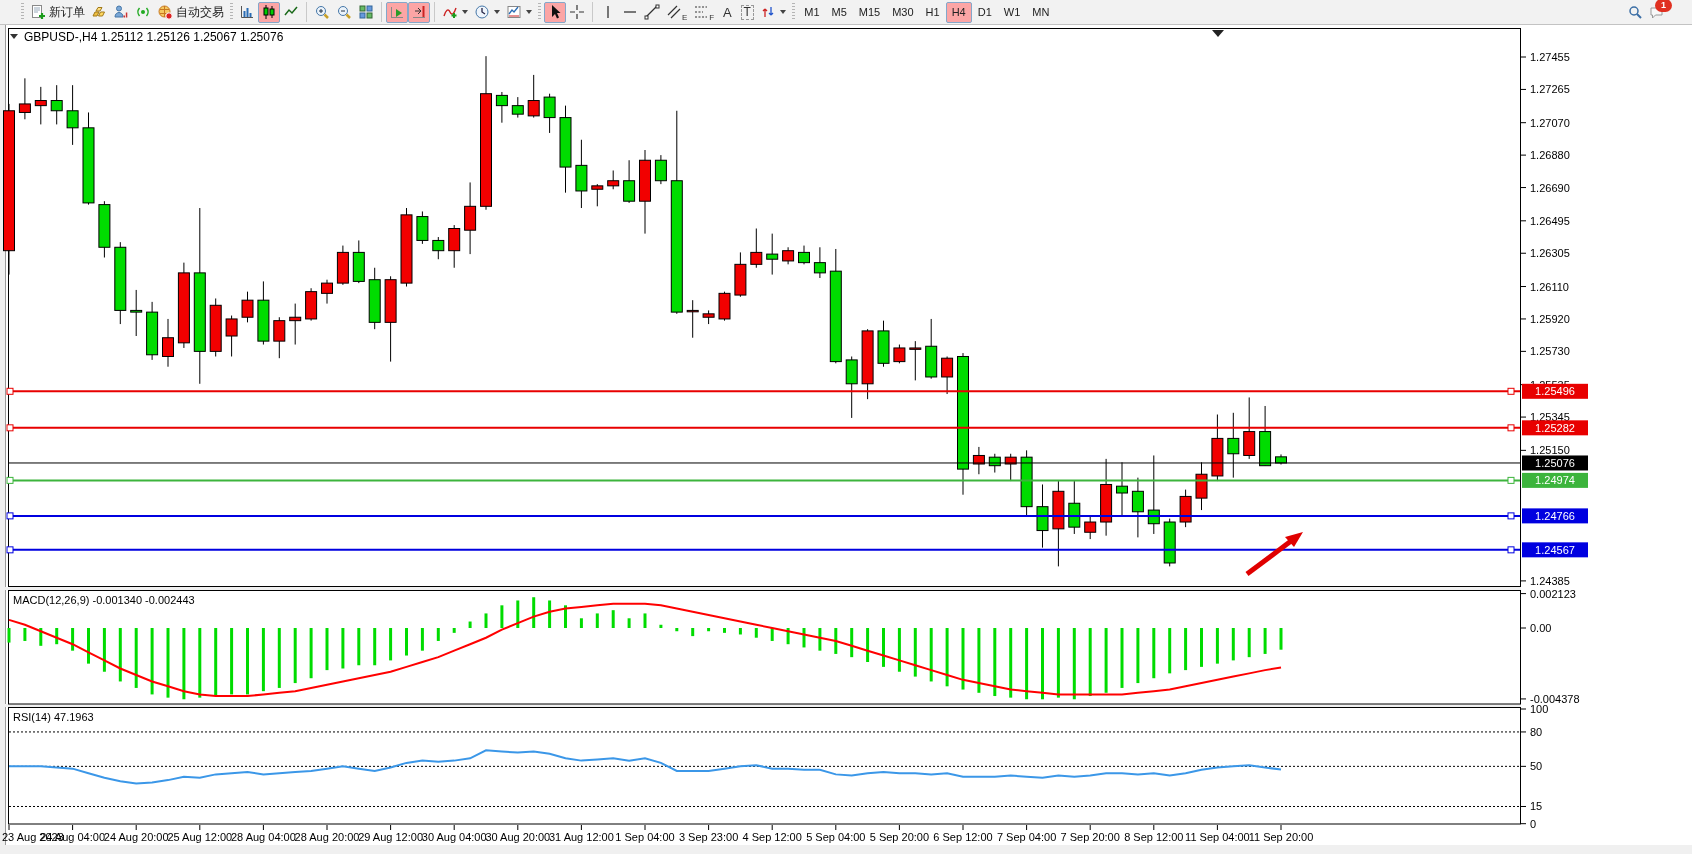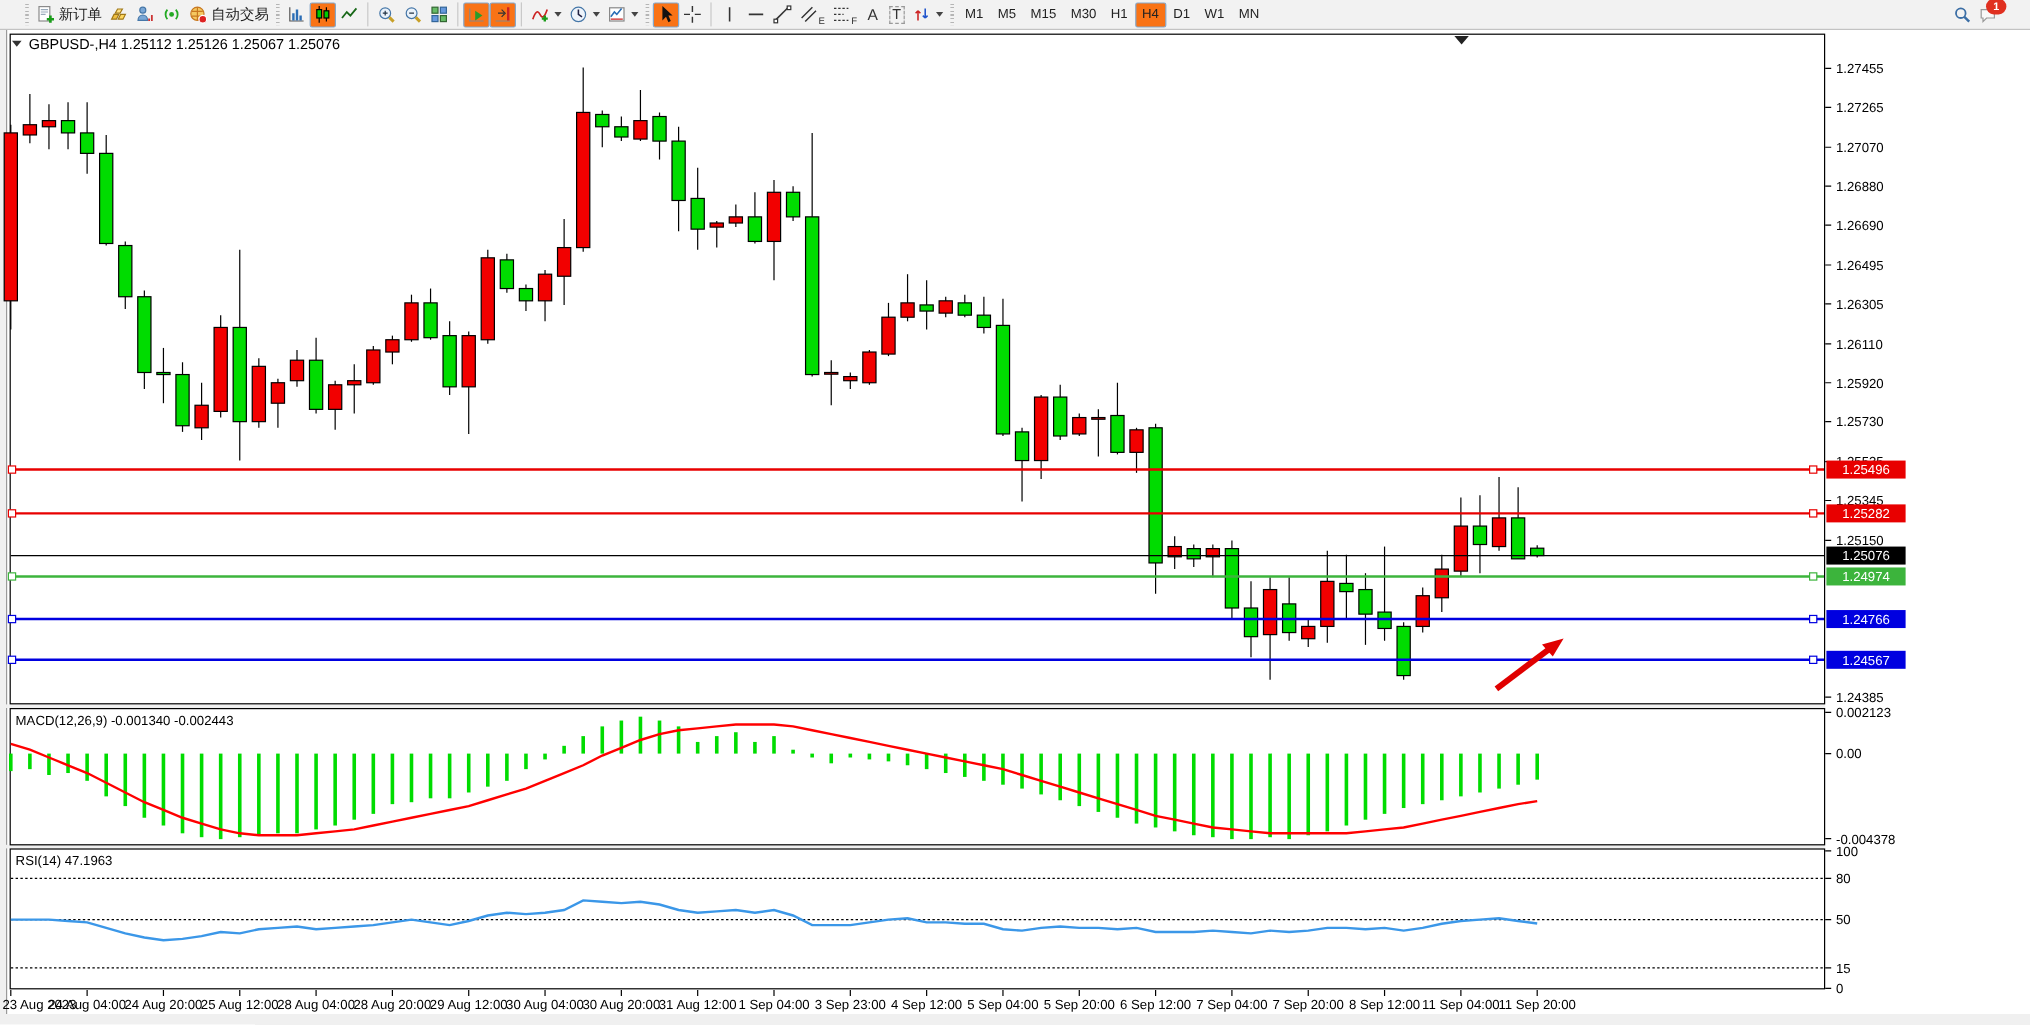--- a/index.html
+++ b/index.html
@@ -1,19 +1,19 @@
 <!DOCTYPE html>
 <html><head>
 <meta charset="utf-8">
 <style>
   html,body{margin:0;padding:0;}
   body{width:1692px;height:854px;overflow:hidden;background:#fff;font-family:"Liberation Sans",sans-serif;}
   .toolbar{height:25px;background:#f2f2f2;border-bottom:1px solid #c3c3c3;display:flex;align-items:center;padding:0 18px;box-sizing:border-box;white-space:nowrap;}
   .tb{height:21px;min-width:20px;display:inline-flex;align-items:center;justify-content:center;gap:3px;background:transparent;border:1px solid transparent;padding:0 2px;font:12px "Liberation Sans",sans-serif;color:#222;border-radius:2px;cursor:default;}
-  .tb.pressed{background:#f97316;border-color:#84a7ca;}
+  .tb.pressed{background:#fca5a5;border-color:#84a7ca;}
   .tf{padding:0 5px;font-size:11px;}
   .sep{width:1px;height:20px;background:#c9c9c9;margin:0 4px;flex:none;}
   .grip{width:3px;height:18px;margin:0 3px;flex:none;background:repeating-linear-gradient(to bottom,#b5b5b5 0 1px,transparent 1px 3px);}
   .spacer{flex:1;}
   .ic{display:inline-flex;width:16px;height:16px;flex:none;}
   .ic svg{width:16px;height:16px;}
   .caret{width:0;height:0;border-left:3px solid transparent;border-right:3px solid transparent;border-top:4px solid #444;margin-left:1px;}
   .sub{font-size:8px;color:#333;margin-left:-3px;align-self:flex-end;}
   .chatwrap{position:relative;}
   .badge{position:absolute;top:-4px;right:-5px;background:#e03020;color:#fff;border-radius:8px;min-width:13px;height:13px;font:bold 9px "Liberation Sans",sans-serif;display:flex;align-items:center;justify-content:center;padding:0 2px;}

